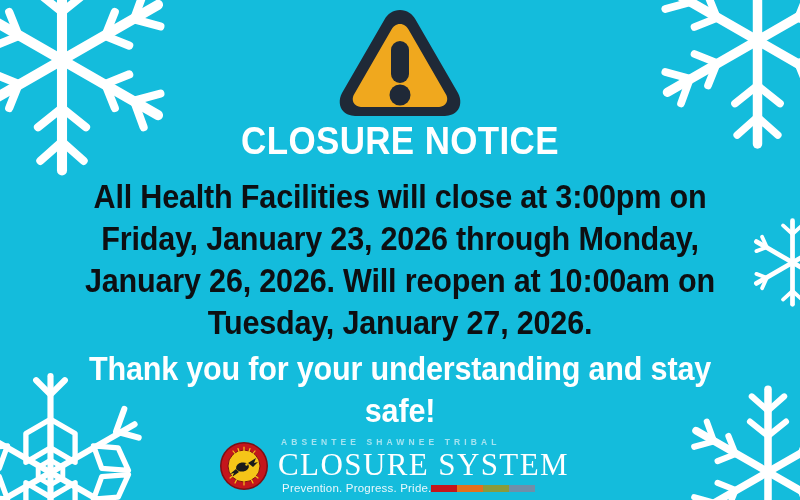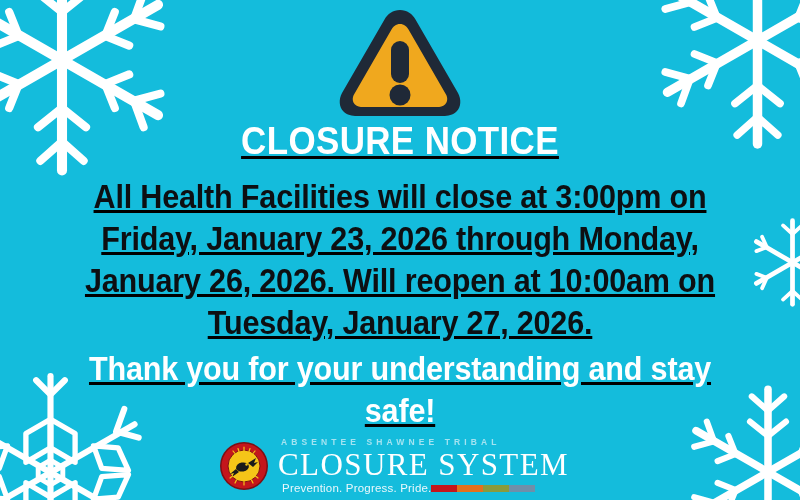--- a/index.html
+++ b/index.html
@@ -37,21 +37,20 @@
     width:132px; height:114px;
   }
   #warning-icon svg { display:block; width:100%; height:100%; }
 
   
   #notice-block {
     position:absolute;
     left:0; right:0; top:122px;
     text-align:center;
     padding:0 28px;
-    text-decoration:underline;
   }
 
   #headline {
     color:#ffffff;
     font-family:"Liberation Sans Narrow","Liberation Sans", sans-serif;
     font-weight:bold;
     font-size:38px;
     letter-spacing:0.4px;
     line-height:1.0;
     transform:scaleX(0.92);

